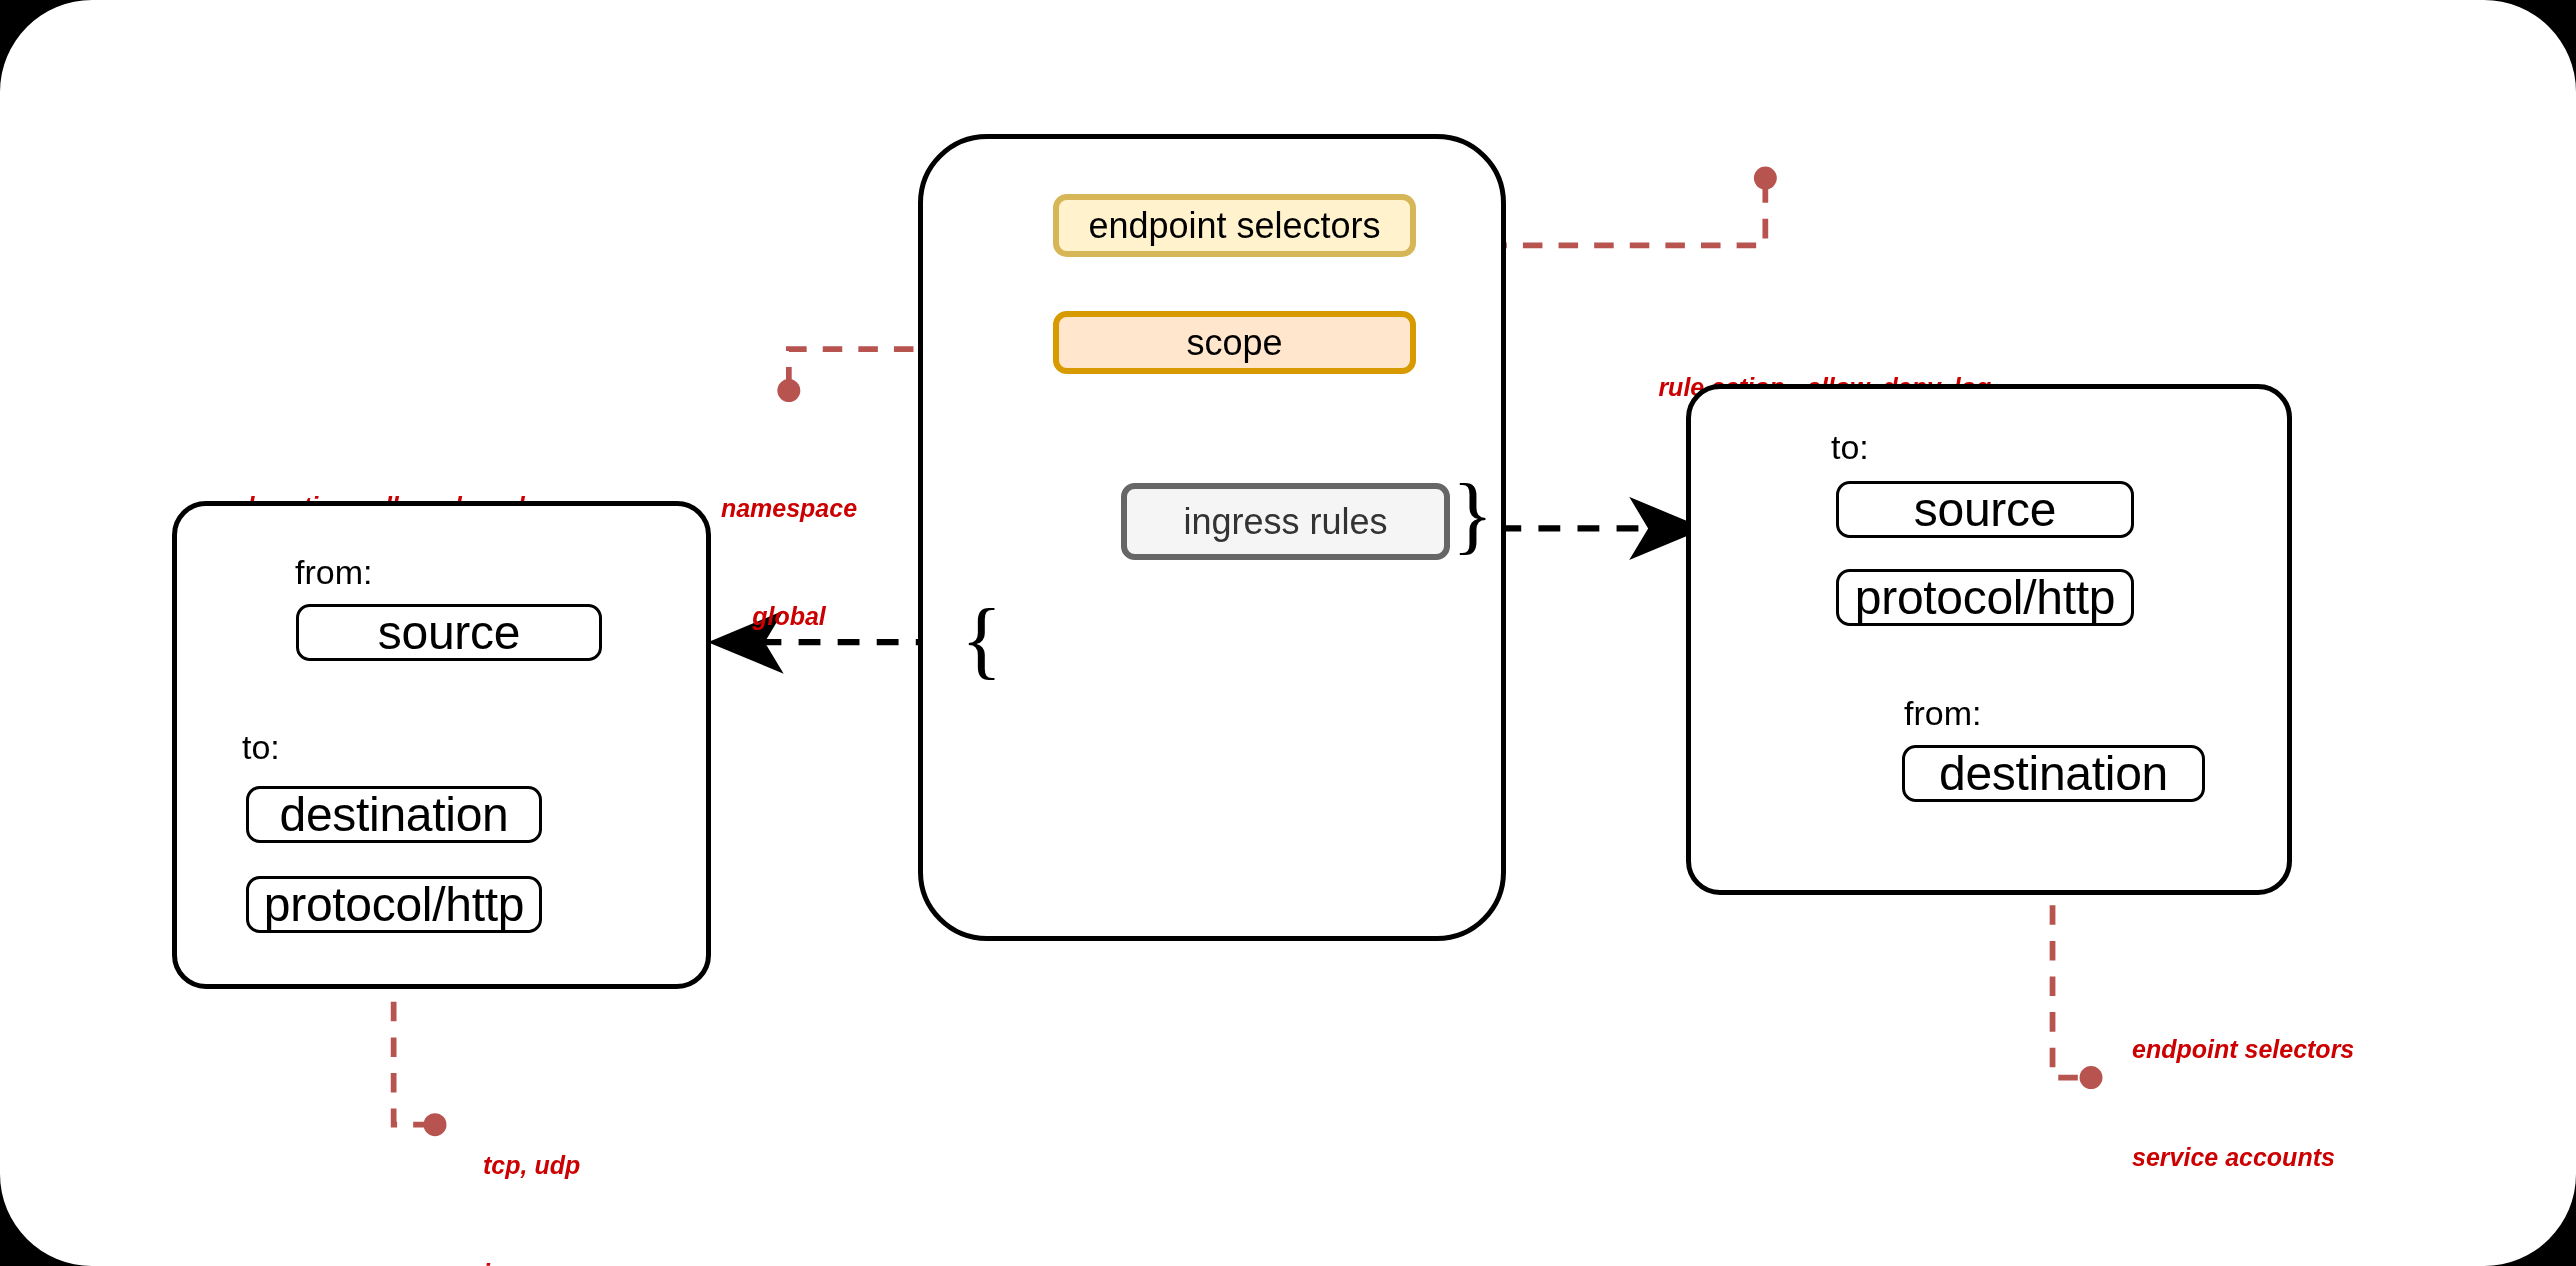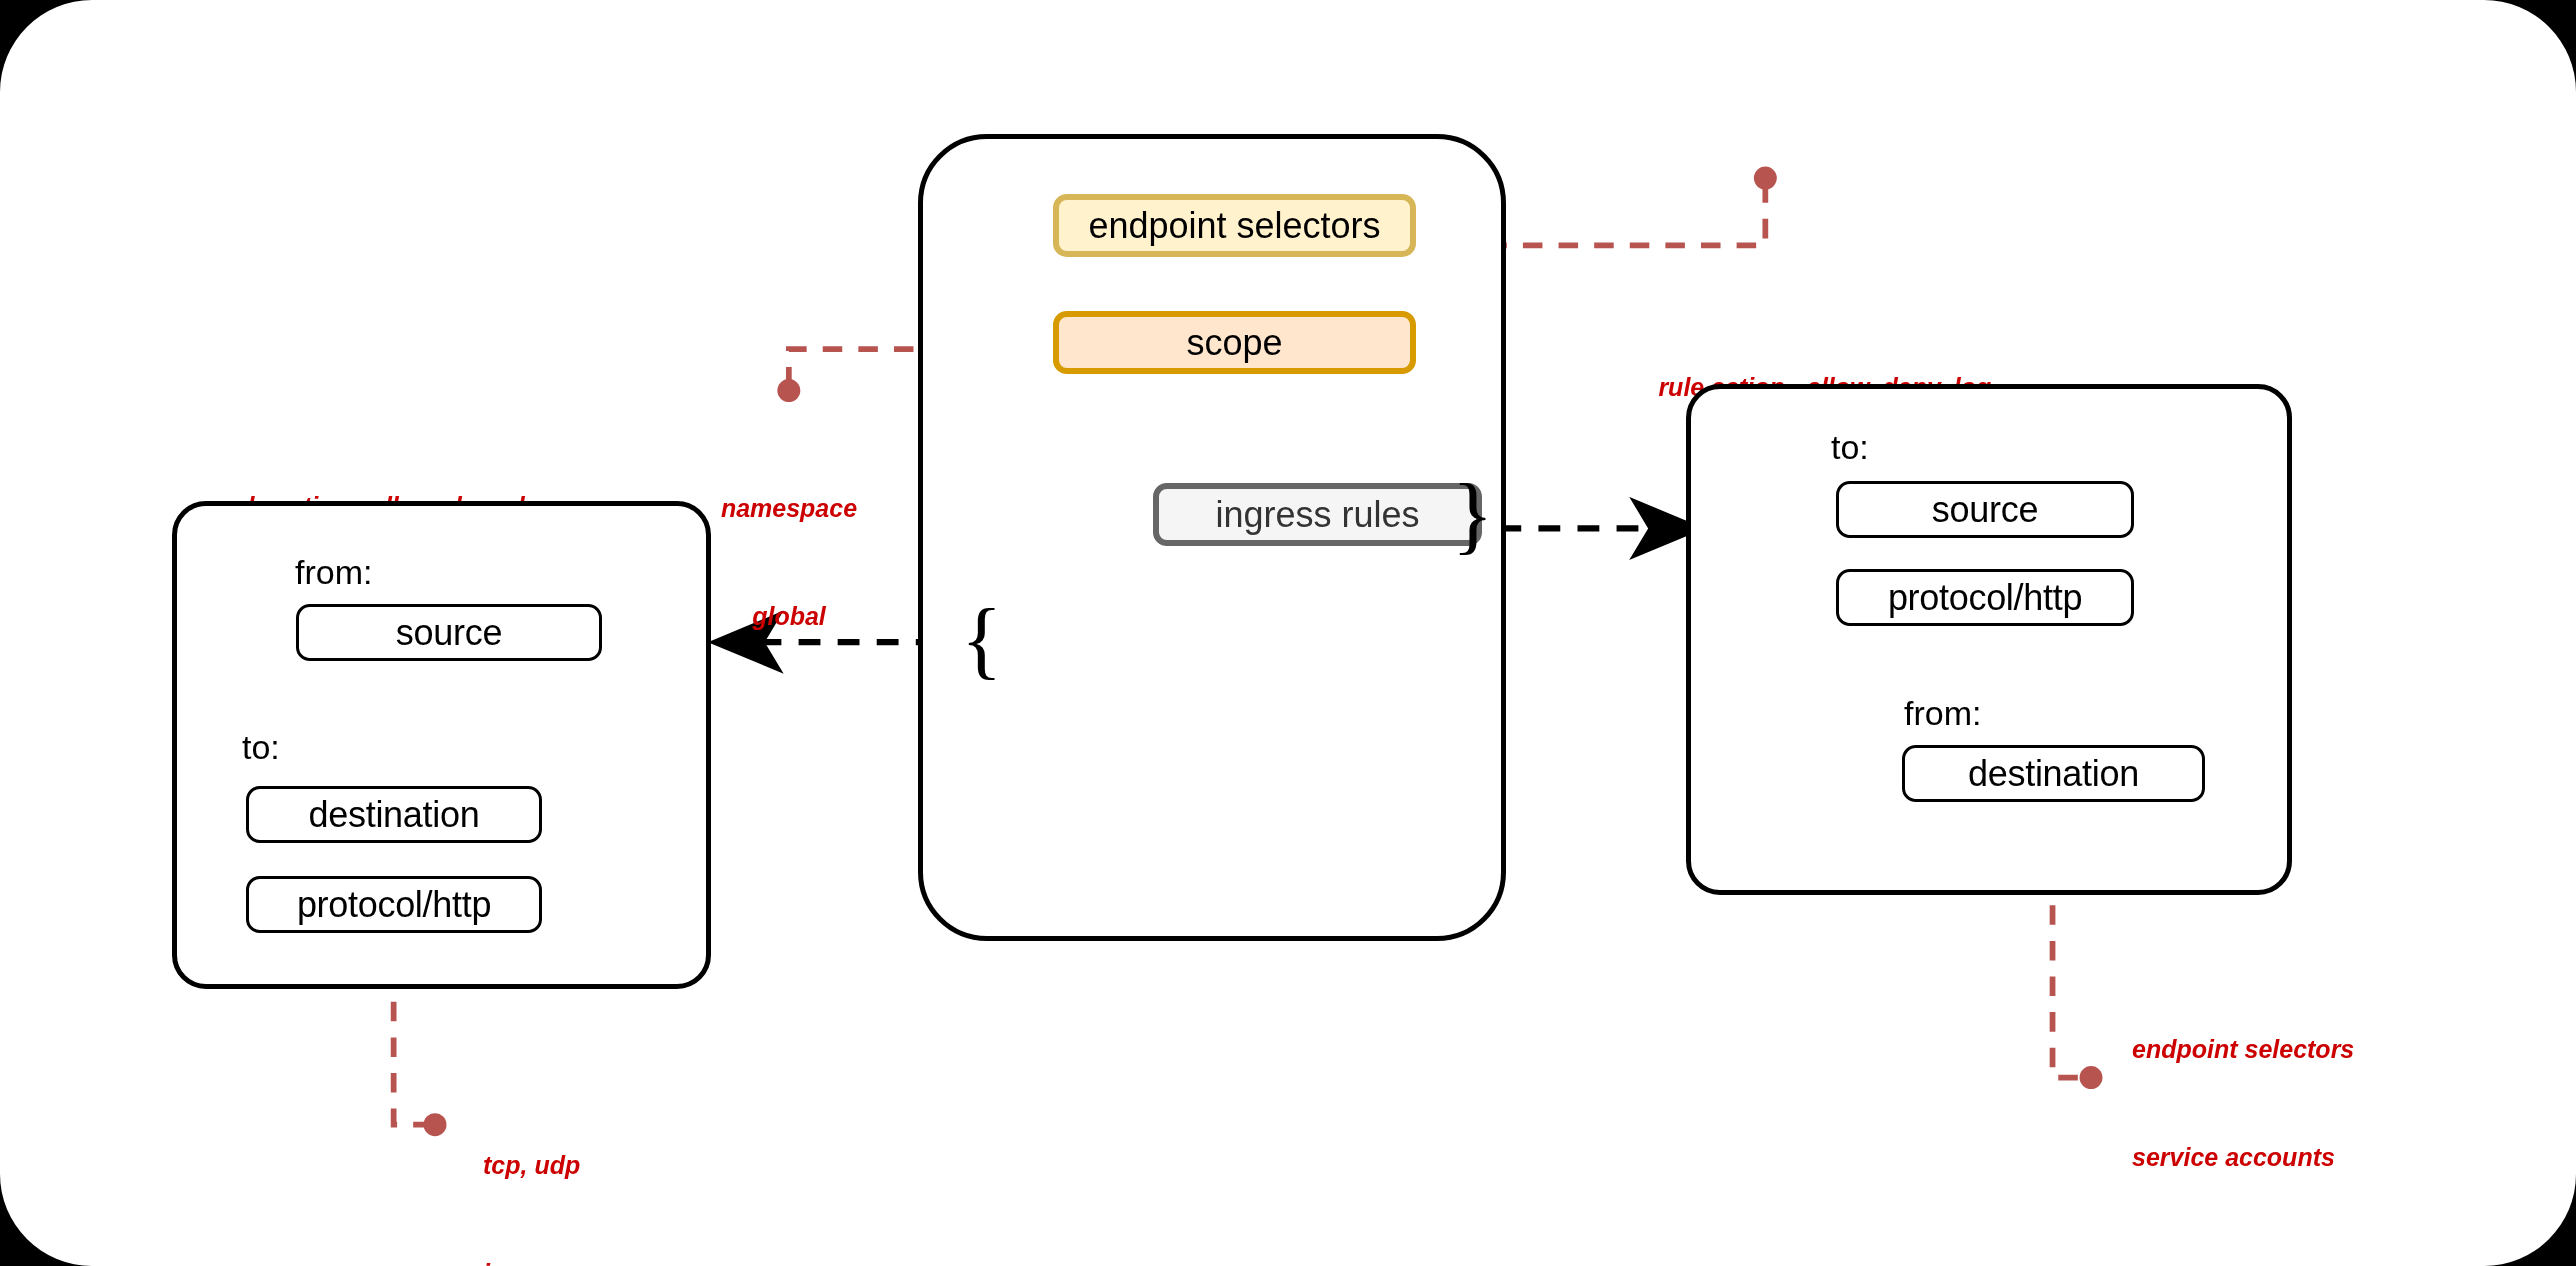--- a/index.html
+++ b/index.html
@@ -28,21 +28,21 @@
   }
 
   
   .node{
     position:absolute;
     box-sizing:border-box;
     border:3.4px solid #000000;
     border-radius:13.8px;
     background:#ffffff;
     display:flex;align-items:center;justify-content:center;
-    font-size:36px;color:#000000;
+    font-size:48px;color:#000000;
     letter-spacing:-0.3px;
   }
 
   
   .node-yellow{
     position:absolute;box-sizing:border-box;
     border:6.3px solid #d6b656;border-radius:13.8px;
     background:#fff2cc;
     display:flex;align-items:center;justify-content:center;
     font-size:36px;color:#000000;
@@ -139,21 +139,21 @@
     <div class="container-box" style="left:918px;top:134px;width:588px;height:807px;border-radius:69px;"></div>
 
     <div class="node-yellow" style="left:1053px;top:194px;width:363px;height:63px;">
       <span>endpoint selectors</span>
     </div>
 
     <div class="node-orange" style="left:1053px;top:311px;width:363px;height:63px;">
       <span>scope</span>
     </div>
 
-    <div class="node-grey" style="left:1121px;top:483px;width:329px;height:63px;margin-left:32px;">
+    <div class="node-grey" style="left:1121px;top:483px;width:329px;height:77px;">
       <span>ingress rules</span>
     </div>
 
     <div class="brace" style="left:1452px;top:471px;">
       <span>}</span>
     </div>
 
 
     <div class="brace" style="left:961px;top:596px;">
       <span>{</span>

